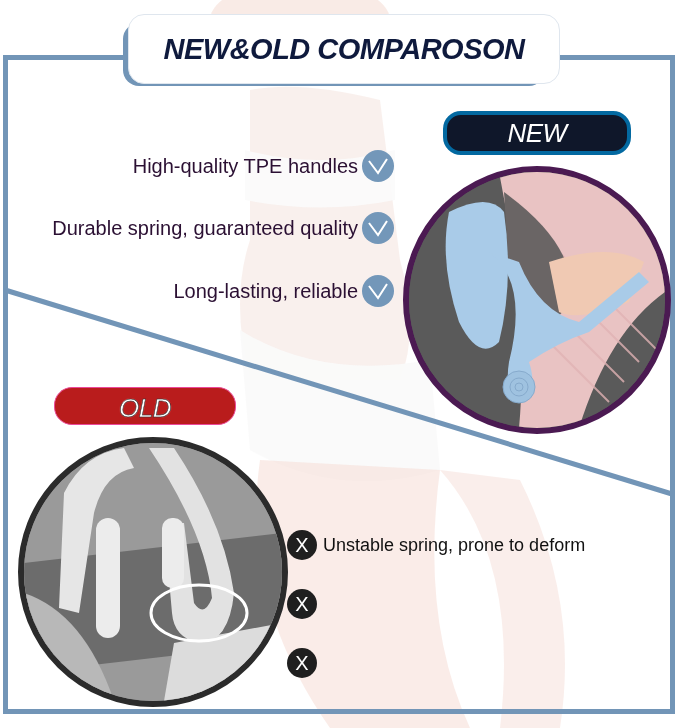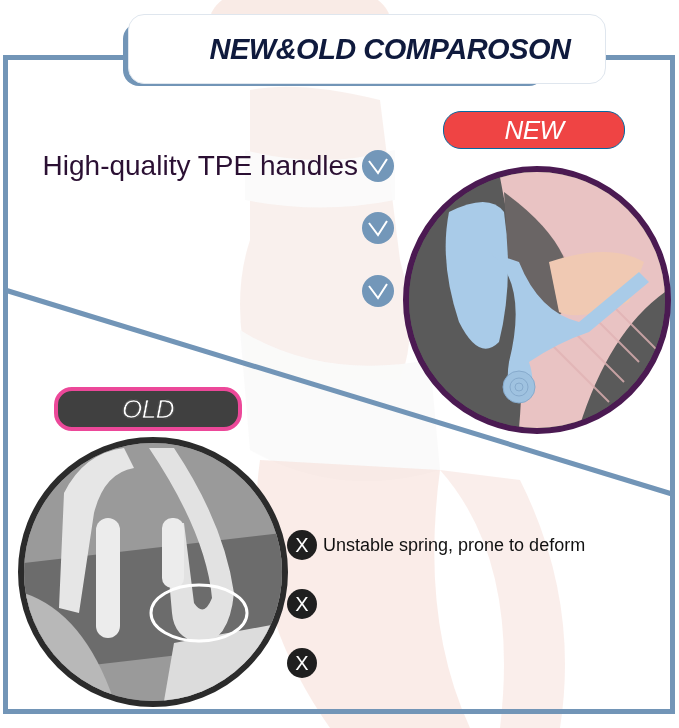--- a/index.html
+++ b/index.html
@@ -3,31 +3,31 @@
 <meta charset="utf-8">
 <style>
   html, body { margin: 0; padding: 0; }
   body { width: 679px; height: 728px; position: relative; overflow: hidden; background: #ffffff; font-family: "Liberation Sans", sans-serif; }
   .bg-figure { position: absolute; inset: 0; pointer-events: none; }
   .frame-top { position: absolute; left: 3px; top: 55px; width: 672px; height: 5px; background: #7295b7; }
   .frame-left { position: absolute; left: 3px; top: 55px; width: 5px; height: 659px; background: #7295b7; }
   .frame-right { position: absolute; left: 670px; top: 55px; width: 5px; height: 659px; background: #7295b7; }
   .frame-bottom { position: absolute; left: 3px; top: 709px; width: 672px; height: 5px; background: #7295b7; }
   .title-shadow { position: absolute; left: 123px; top: 23px; width: 422px; height: 63px; border-radius: 16px; background: #7295b7; }
-  .title-box { position: absolute; left: 128px; top: 14px; width: 430px; height: 68px; border-radius: 16px; background: #ffffff; border: 1px solid #dfe6ee; display: flex; align-items: center; justify-content: center; padding-left: 46px; }
+  .title-box { position: absolute; left: 128px; top: 14px; width: 430px; height: 68px; border-radius: 16px; background: #ffffff; border: 1px solid #dfe6ee; display: flex; align-items: center; justify-content: center; }
   .title-text { font-size: 29px; font-weight: bold; font-style: italic; color: #0f1a3d; letter-spacing: -0.5px; }
   .diag { position: absolute; left: 0; top: 0; pointer-events: none; }
   .pill { position: absolute; height: 36px; border-radius: 18px; display: flex; align-items: center; justify-content: center; }
   .pill span { font-size: 26px; font-style: italic; color: #ffffff; letter-spacing: -0.5px; }
-  .pill-new { left: 443px; top: 111px; width: 180px; background: #ef4444; border: 1px solid #0369a1; }
-  .pill-old { left: 54px; top: 387px; width: 180px; background: #404040; border: 4px solid #ec4899; }
+  .pill-new { left: 443px; top: 111px; width: 180px; background: #0f172a; border: 4px solid #0369a1; }
+  .pill-old { left: 54px; top: 387px; width: 180px; background: #b91c1c; border: 1px solid #ec4899; align-items: flex-end; }
   .pill-old span { text-shadow: 0 0 1px #fff; -webkit-text-stroke: 0.5px #000; }
   .feat { position: absolute; display: flex; align-items: center; }
   .feat-new { right: 285px; }
-  .feat-new .txt { font-size: 28px; color: #2b1033; margin-right: 4px; white-space: nowrap; }
+  .feat-new .txt { font-size: 20px; color: #2b1033; margin-right: 4px; white-space: nowrap; }
   .check { width: 32px; height: 32px; border-radius: 50%; background: #7397b9; display: flex; align-items: center; justify-content: center; }
   .feat-old .txt { font-size: 18px; color: #111; margin-left: 6px; white-space: nowrap; }
   .xmark { width: 30px; height: 30px; border-radius: 50%; background: #1f1f1f; color: #fff; display: flex; align-items: center; justify-content: center; font-size: 20px; }
   .circle { position: absolute; border-radius: 50%; overflow: hidden; }
   .circle-new { left: 403px; top: 166px; width: 268px; height: 268px; border: 6px solid #4b1a52; box-sizing: border-box; background: #575757; }
   .circle-old { left: 18px; top: 437px; width: 270px; height: 270px; border: 6px solid #2b2b2b; box-sizing: border-box; background: #8a8a8a; }
 </style>
 </head>
 <body>
 
@@ -60,27 +60,29 @@
 
 <div class="feat feat-new" style="top:150px;">
   <span class="txt">High-quality TPE handles</span>
   <span class="check">
     <svg width="22" height="20" viewBox="0 0 22 20">
         <path d="M2 5 L11 17 L20 3" stroke="#fff" stroke-width="2" fill="none"></path>
       </svg>
   </span>
 </div>
 <div class="feat feat-new" style="top:212px;">
+  <span class="txt">Durable spring, guaranteed quality</span>
   <span class="check">
     <svg width="22" height="20" viewBox="0 0 22 20">
         <path d="M2 5 L11 17 L20 3" stroke="#fff" stroke-width="2" fill="none"></path>
       </svg>
   </span>
 </div>
 <div class="feat feat-new" style="top:275px;">
+  <span class="txt">Long-lasting, reliable</span>
   <span class="check">
     <svg width="22" height="20" viewBox="0 0 22 20">
         <path d="M2 5 L11 17 L20 3" stroke="#fff" stroke-width="2" fill="none"></path>
       </svg>
   </span>
 </div>
 
 <div class="circle circle-new">
   <svg width="256" height="256" viewBox="0 0 256 256">
     <rect width="256" height="256" fill="#5a5a5a"></rect>

